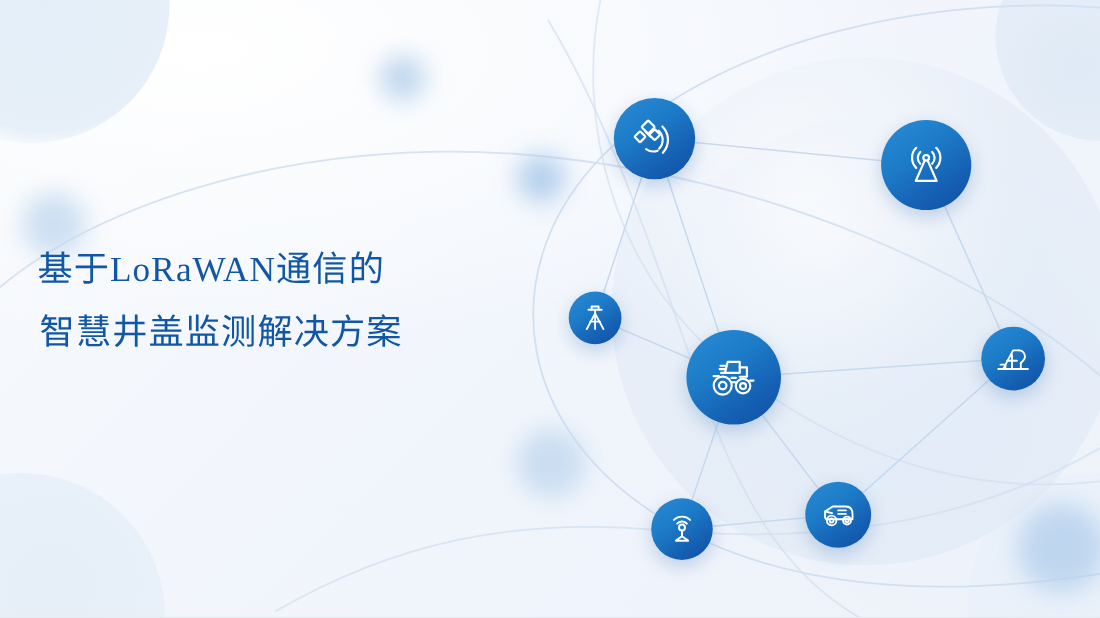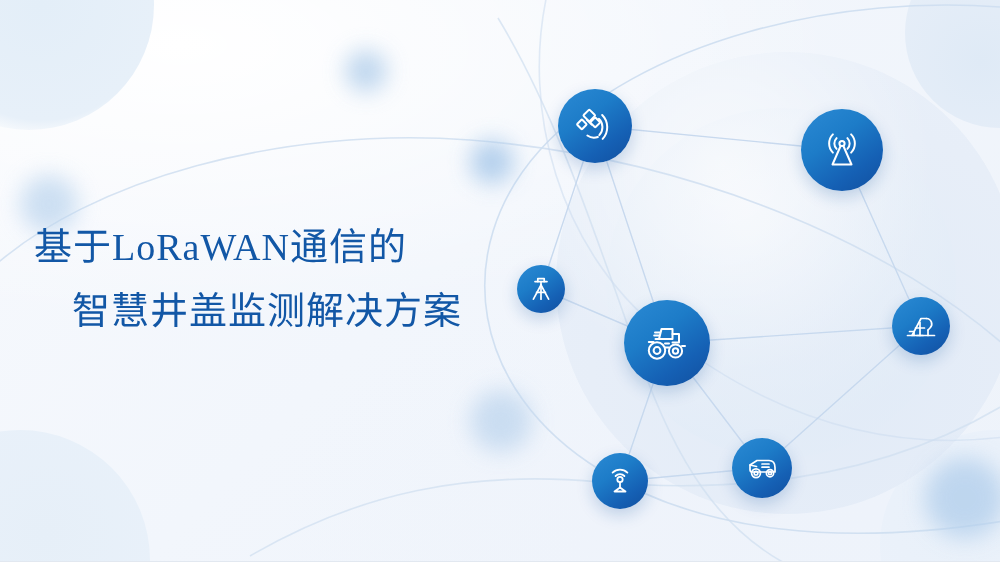--- a/index.html
+++ b/index.html
@@ -110,27 +110,27 @@
   
   .title-block {
     position: absolute;
     left: 34px;
     top: 228px;
     width: 520px;
   }
   .title-line {
     font-family: "Liberation Serif", "DejaVu Serif", serif;
     color: #1257a6;
-    font-size: 38px;
+    font-size: 32px;
     line-height: 1.0;
     letter-spacing: 1px;
     white-space: nowrap;
   }
   .title-line.l1 { margin-bottom: 26px; }
-  .title-line.l2 { padding-left: 2px; margin-left: 36px; }
+  .title-line.l2 { padding-left: 2px; }
 </style>
 </head>
 <body>
 
 <div id="slide">
 
   <div class="bg-base"></div>
 
   <div class="disc disc-tl"></div>
   <div class="disc disc-bl"></div>

